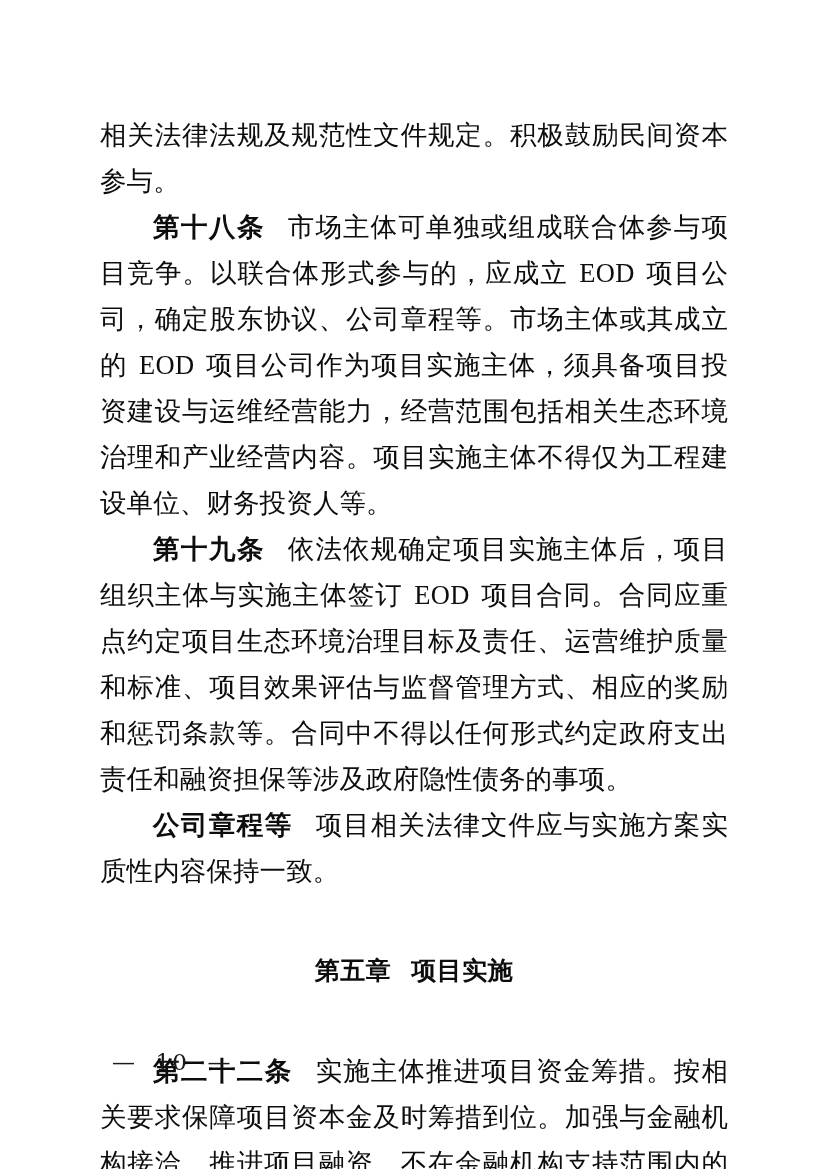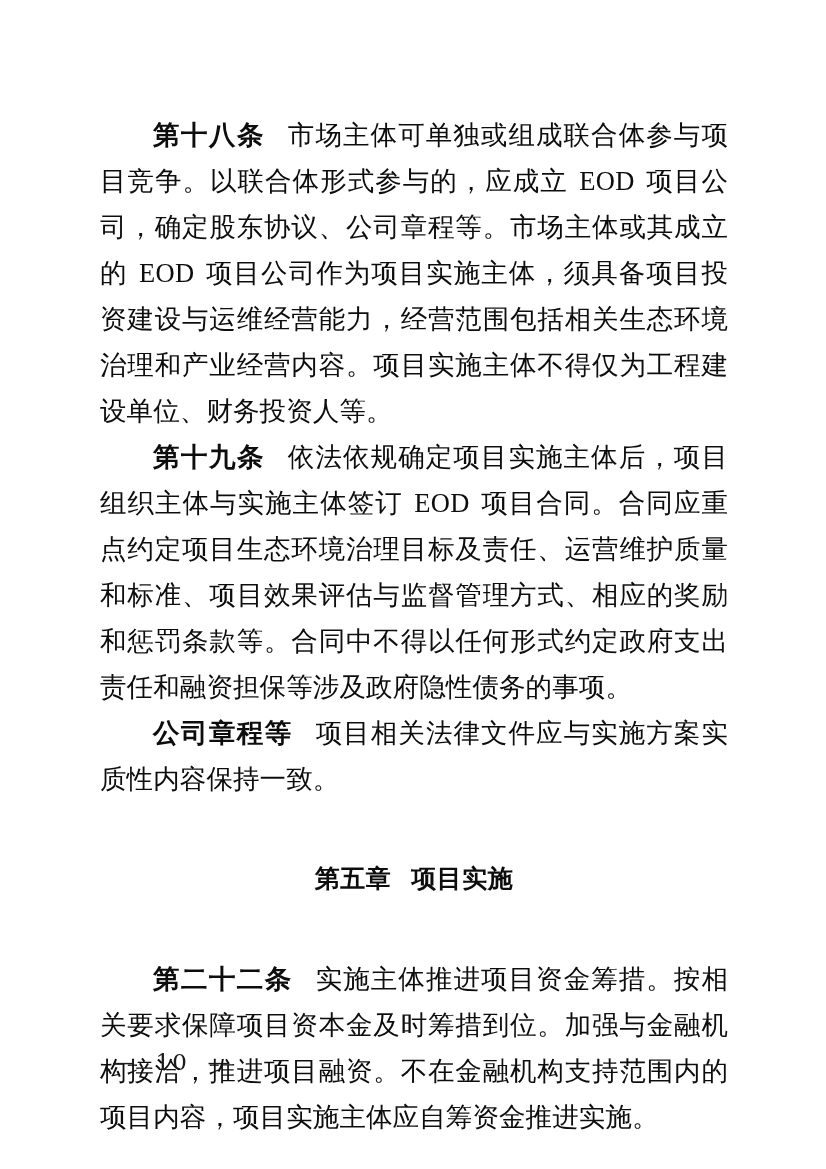--- a/index.html
+++ b/index.html
@@ -98,20 +98,23 @@
     white-space: pre;
   }
 </style>
 </head>
 <body>
 
 <div class="page">
 
   <div class="text-block">
 
+    <p class="para noindent">
+      <span>相关法律法规及规范性文件规定。积极鼓励民间资本参与。</span>
+    </p>
 
     <p class="para indent">
       <span class="art-num">第十八条</span><span class="art-gap"></span><span>市场主体可单独或组成联合体参与项目竞争。以联合体形式参与的，应成立 </span><span class="latin">EOD</span><span> 项目公司，确定股东协议、公司章程等。市场主体或其成立的 </span><span class="latin">EOD</span><span> 项目公司作为项目实施主体，须具备项目投资建设与运维经营能力，经营范围包括相关生态环境治理和产业经营内容。项目实施主体不得仅为工程建设单位、财务投资人等。</span>
     </p>
 
     <p class="para indent">
       <span class="art-num">第十九条</span><span class="art-gap"></span><span>依法依规确定项目实施主体后，项目组织主体与实施主体签订 </span><span class="latin">EOD</span><span> 项目合同。合同应重点约定项目生态环境治理目标及责任、运营维护质量和标准、项目效果评估与监督管理方式、相应的奖励和惩罚条款等。合同中不得以任何形式约定政府支出责任和融资担保等涉及政府隐性债务的事项。</span>
     </p>
 
     <p class="para indent">

